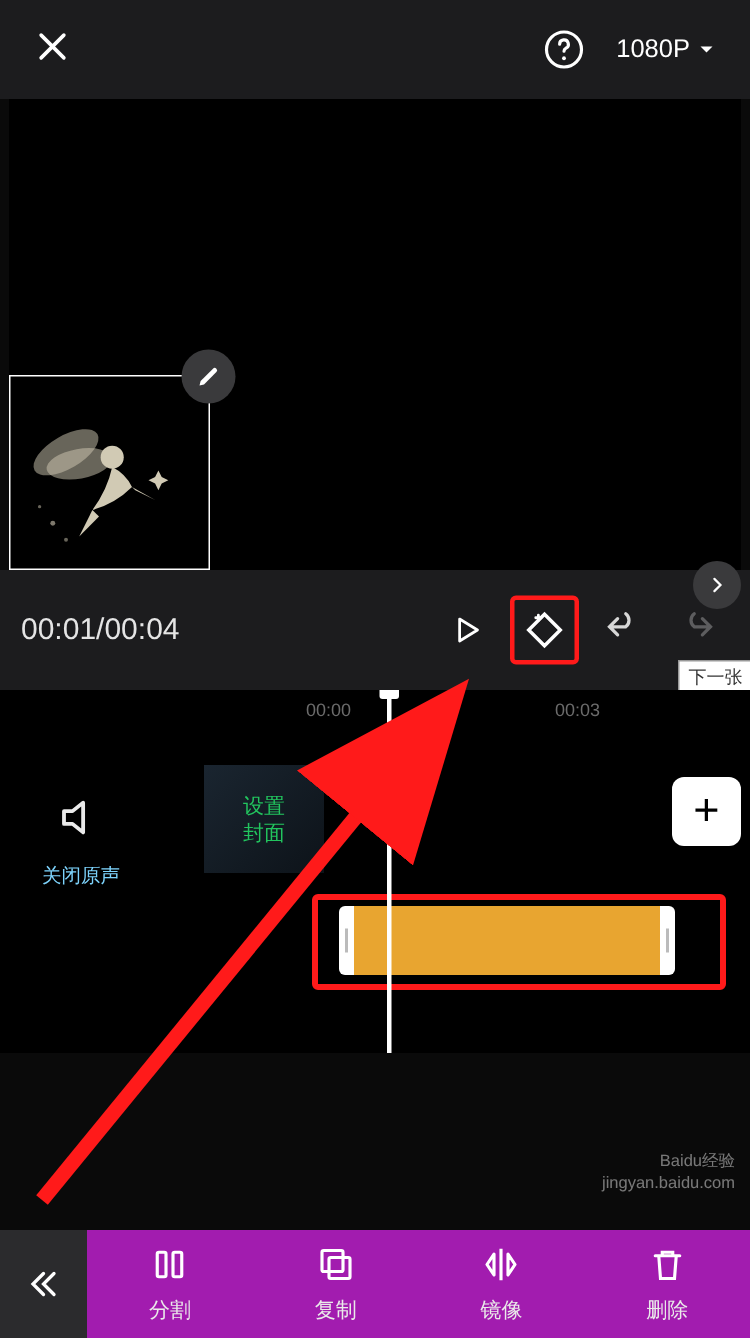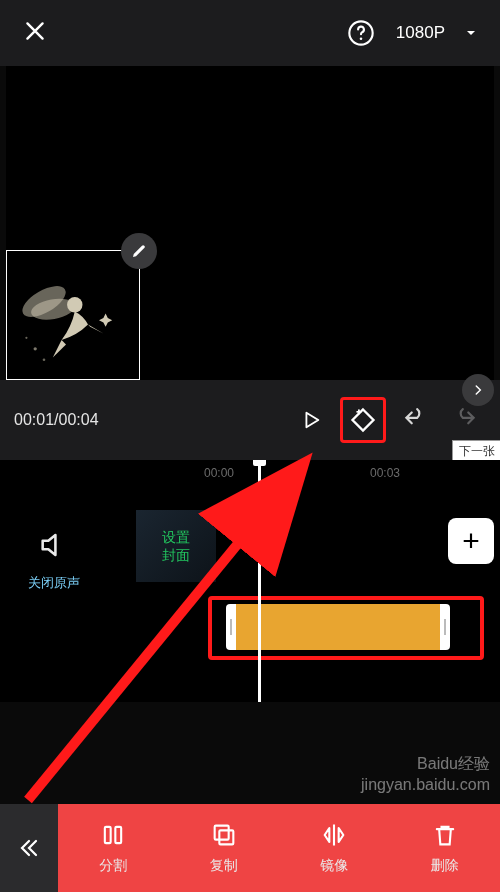--- a/index.html
+++ b/index.html
@@ -17,21 +17,21 @@
     background: #1c1c1e;
     display: flex;
     align-items: center;
     padding: 0 14px 0 22px;
     gap: 10px;
   }
   .close-btn { flex: 0 0 auto; cursor: pointer; }
   .spacer { flex: 1; }
   .help-btn { width: 30px; height: 30px; display:flex; align-items:center; justify-content:center; cursor:pointer; }
   .res-btn {
-    display: flex; align-items:center; gap:21px;
+    display: flex; align-items:center; gap:6px;
     color:#fff; font-size:17px; font-weight:500;
     padding: 6px 10px; cursor:pointer;
   }
   .export-btn {
     background:#fe2c55;
     color:#fff; font-size:17px; font-weight:500;
     padding: 8px 18px; border-radius:6px; cursor:pointer;
   }
   .preview {
     height: 314px;
@@ -56,21 +56,21 @@
     opacity:0.9;
   }
   .transport {
     background:#1c1c1e;
     height:80px;
     display:flex; align-items:center;
     padding: 0 14px;
     gap:8px;
     position:relative;
   }
-  .timecode { font-size:16px; color:#e5e5e5; flex:0 0 auto; }
+  .timecode { font-size:20px; color:#e5e5e5; flex:0 0 auto; }
   .t-spacer { flex:1; }
   .t-btn {
     width:42px; height:42px; display:flex; align-items:center; justify-content:center;
     cursor:pointer;
   }
   .kf-wrap {
     width:46px; height:46px; border:3px solid #ff1a1a; border-radius:4px;
     display:flex; align-items:center; justify-content:center;
     cursor:pointer;
   }
@@ -146,39 +146,39 @@
   .playhead::before {
     content:""; position:absolute; top:-2px; left:-5px;
     width:13px; height:8px; background:#fff; border-radius:2px;
   }
   .annot-arrow {
     position:absolute; z-index:50;
     pointer-events:none;
   }
   .toolbar {
     position:absolute; bottom:0; left:0; right:0;
-    height:88px;
-    background:#ef4444;
+    height:72px;
+    background:#a21caf;
     display:flex; align-items:center;
   }
   .tool-collapse {
     width:58px; height:100%;
     background:#2b2b2d;
     display:flex; align-items:center; justify-content:center;
     cursor:pointer;
   }
   .tool-item {
     flex:1; height:100%;
     display:flex; flex-direction:column; align-items:center; justify-content:center;
     gap:8px; cursor:pointer;
   }
   .tool-label { font-size:14px; color:#eaeaea; }
   .watermark {
     position:absolute; right:10px; bottom:96px;
-    color:rgba(255,255,255,0.45); font-size:16px; text-align:right;
+    color:rgba(255,255,255,0.45); font-size:11px; text-align:right;
     line-height:1.3; pointer-events:none;
   }
 </style>
 </head>
 <body>
 
 <div class="top-bar">
   <div class="close-btn">
     <svg width="26" height="26" viewBox="0 0 24 24">
         <path d="M5 5 L19 19 M19 5 L5 19" stroke="#fff" stroke-width="2.2" stroke-linecap="round"></path>

